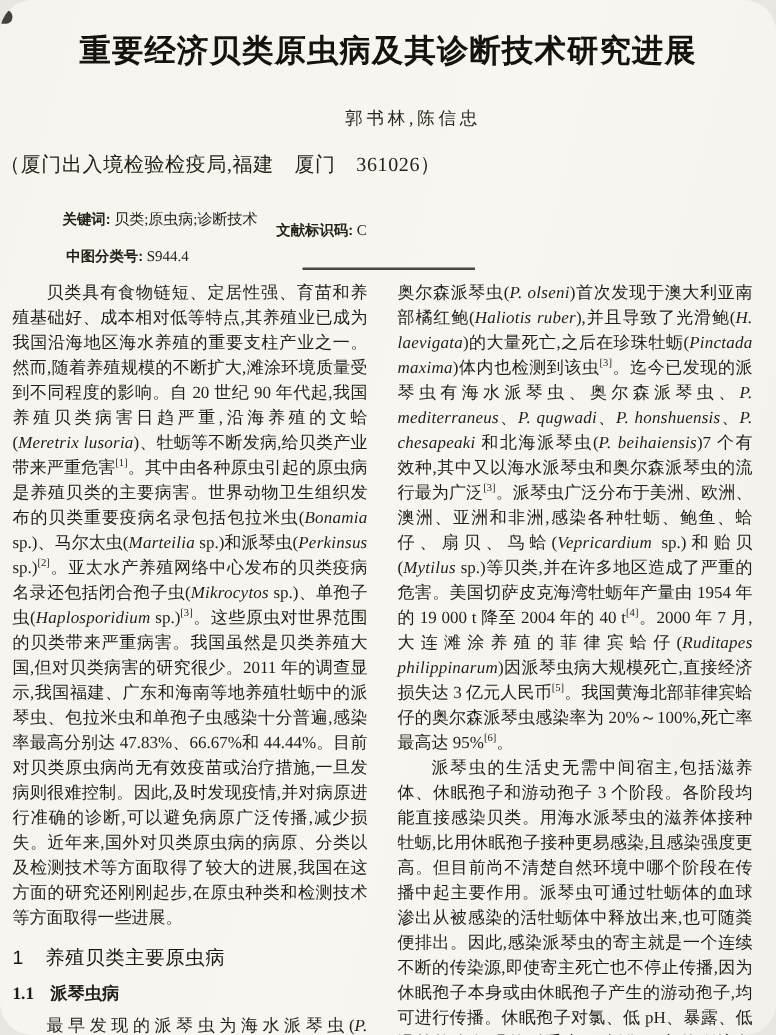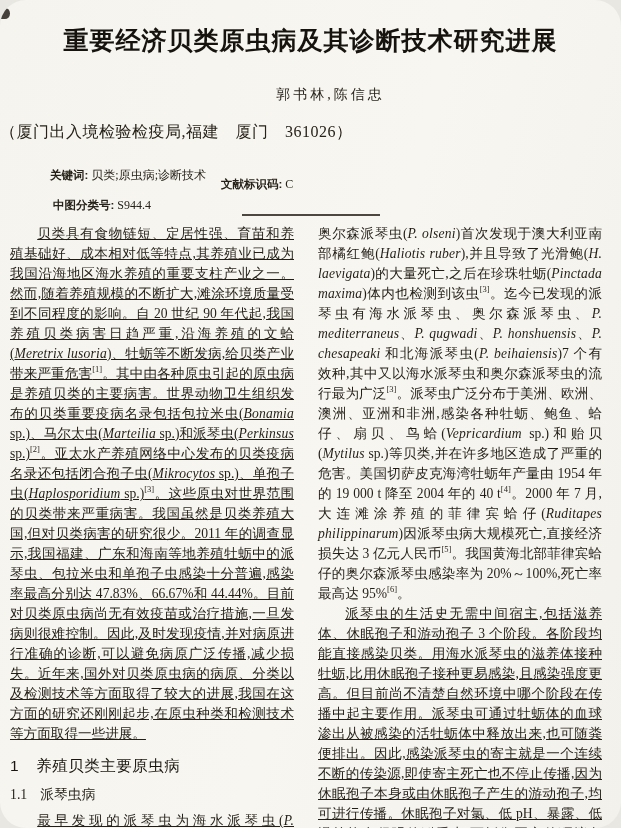--- a/index.html
+++ b/index.html
@@ -22,27 +22,27 @@
   .label { font-weight:700; font-family:"Liberation Sans","DejaVu Sans",sans-serif; font-size:11.5px; }
   .metaval { margin-left:3px; }
   .kw-row  { position:absolute; left:50px; top:0; }
   .row2-1 { position:absolute; left:53px;  top:19px;margin-top:12px; }
   .row2-2 { position:absolute; left:221px; top:10px; }
   .row2-3 { position:absolute; left:351px; top:19px; }
   .rule { width:138px; height:2px; background:#4c473f; margin:9px auto 0; }
   .columns { display:flex; gap:24px; padding:8px 19px 0 10px; }
   .col { width:284px; }
   .body { font-size:13.6px; line-height:20px; text-align:justify; color:#221e17; }
-  .indent { text-indent:2em;text-decoration:underline; }
+  .indent { text-indent:2em; }
   .body sup { font-size:8.5px; line-height:0; }
   .body i { font-style:italic; letter-spacing:0.2px; }
   h2.sec { margin:12px 0 9px; font-size:15.5px; font-weight:400; color:#1a160f;
     font-family:"Liberation Sans","DejaVu Sans",sans-serif; letter-spacing:0.5px; }
   h2.sec .secnum { margin-right:17px; }
-  h3.subsec { margin:0 0 7px; font-size:13.8px; font-weight:400; color:#221e17; }
+  h3.subsec { margin:0 0 7px; font-size:13.8px; font-weight:700; color:#221e17; }
   h3.subsec .secnum { margin-right:13px; }
 </style>
 </head>
 <body>
 
 <div class="page">
 
   <div class="scan-mark"></div>
 
   <h1 class="title">重要经济贝类原虫病及其诊断技术研究进展</h1>

